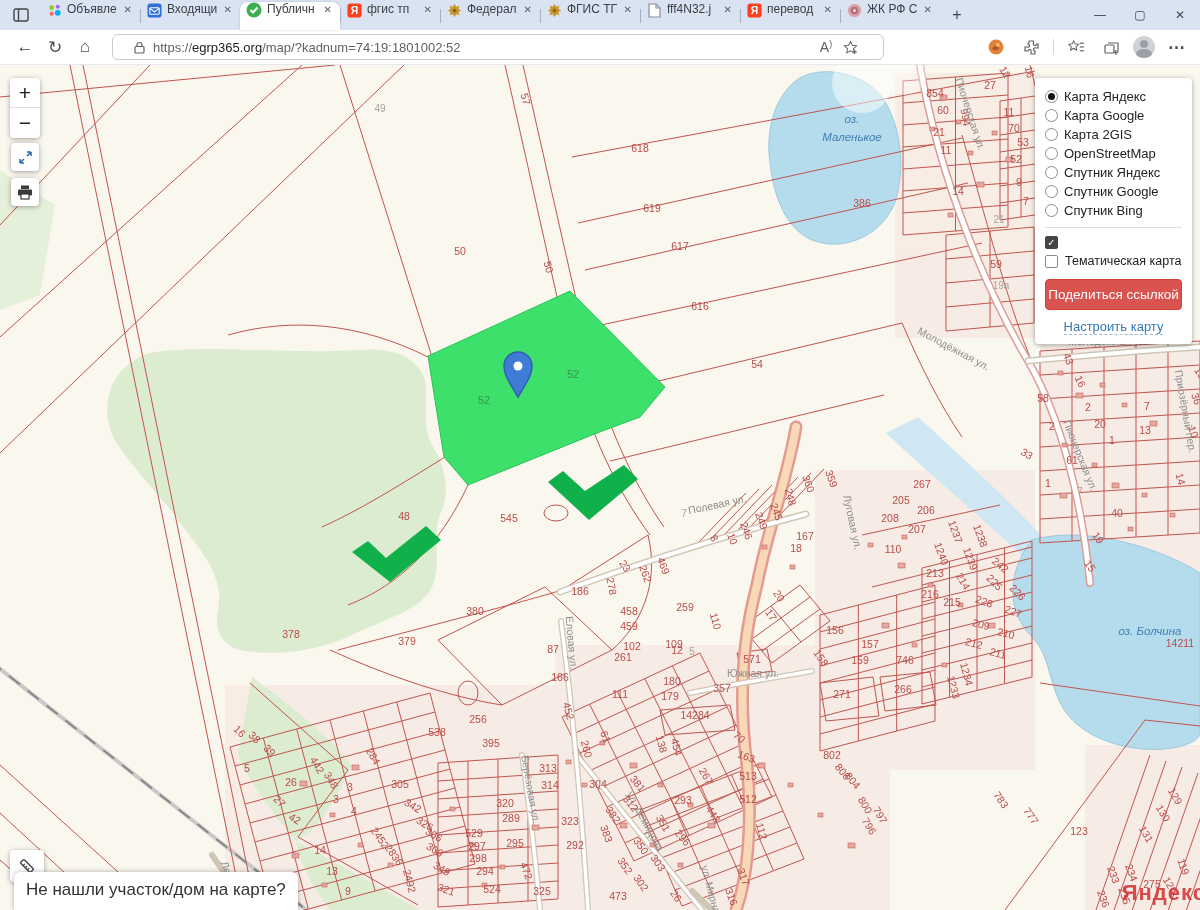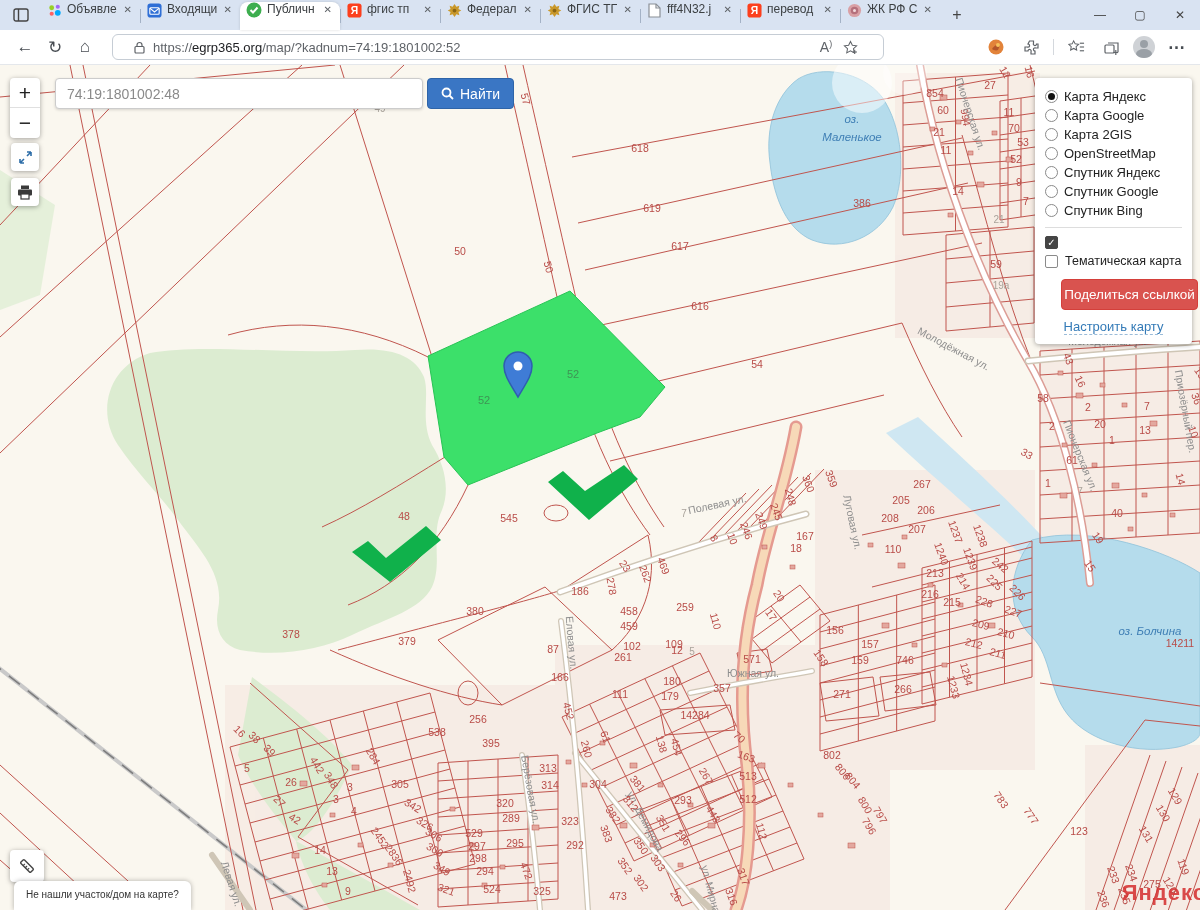--- a/index.html
+++ b/index.html
@@ -51,24 +51,24 @@
   #search input{width:368px;height:31px;border:1px solid #ccc;border-radius:4px;padding:0 11px;font-size:14px;color:#8a8a8a;outline:none;box-shadow:0 1px 3px rgba(0,0,0,.15)}
   #search button{height:31px;margin-left:4px;background:#3a76c4;color:#fff;border:1px solid #2e64a8;border-radius:4px;font-size:14px;padding:0 13px;display:flex;align-items:center;gap:6px}
   #layers{right:8px;top:13px;width:157px;padding:9px 10px 10px;font-size:13px;color:#222}
   .rrow{display:flex;align-items:center;gap:6px;line-height:19px;cursor:default}
   .rad{width:13px;height:13px;border:1px solid #8a8a8a;border-radius:50%;flex:none;position:relative;background:#fff}
   .rad.sel::after{content:"";position:absolute;left:2px;top:2px;width:7px;height:7px;border-radius:50%;background:#111}
   #layers hr{border:none;border-top:1px solid #ddd;margin:7px 0}
   .crow{display:flex;gap:7px;margin:5px 0;line-height:15px;font-size:12.5px;align-items:flex-start}
   .cb{width:13px;height:13px;border:1px solid #8a8a8a;border-radius:2px;flex:none;background:#fff;margin-top:1px;display:flex;align-items:center;justify-content:center;font-size:10px;color:#fff}
   .cb.on{background:#454545;border-color:#454545}
-  #share{display:block;width:100%;background:#d9534f;border:1px solid #d43f3a;color:#fff;border-radius:4px;padding:7px 2px;font-size:13.5px;text-align:center;margin:10px 16px 9px}
+  #share{display:block;width:100%;background:#d9534f;border:1px solid #d43f3a;color:#fff;border-radius:4px;padding:7px 2px;font-size:13.5px;text-align:center;margin:10px 0 9px}
   #cfgwrap{text-align:center}
   #cfg{color:#337ab7;font-size:13px;border-bottom:1px dashed #9bbcd9;text-decoration:none}
-  #footbar{position:absolute;left:14px;bottom:0;background:#fff;border-radius:6px 6px 0 0;box-shadow:0 0 5px rgba(0,0,0,.3);padding:8px 12px 10px;font-size:10px;color:#333}
+  #footbar{position:absolute;left:14px;bottom:0;background:#fff;border-radius:6px 6px 0 0;box-shadow:0 0 5px rgba(0,0,0,.3);padding:8px 12px 10px;font-size:17px;color:#333}
   #ywm{position:absolute;right:-6px;bottom:4px;font-size:22px;font-weight:bold;color:#d63333;opacity:.88;letter-spacing:1px}
 </style>
 </head>
 <body>
 
 <div id="tabbar">
   <span class="tabactions">
     <svg width="16" height="14" viewBox="0 0 16 14">
         <rect x="1" y="1" width="14" height="12" rx="2" fill="none" stroke="#444" stroke-width="1.4"></rect>
         <line x1="5.5" y1="1" x2="5.5" y2="13" stroke="#444" stroke-width="1.4"></line>
@@ -807,30 +807,20 @@
     <svg width="18" height="18" viewBox="0 0 18 18">
         <g transform="rotate(-45 9 9)">
           <rect x="6.5" y="2" width="5" height="14" rx="1" fill="none" stroke="#444" stroke-width="1.4"></rect>
           <line x1="6.5" y1="6" x2="9" y2="6" stroke="#444" stroke-width="1.2"></line>
           <line x1="6.5" y1="9" x2="9" y2="9" stroke="#444" stroke-width="1.2"></line>
           <line x1="6.5" y1="12" x2="9" y2="12" stroke="#444" stroke-width="1.2"></line>
         </g>
       </svg>
   </div>
 
-  <div id="search">
-    <input type="text" value="74:19:1801002:48" style="">
-    <button>
-      <svg width="13" height="13" viewBox="0 0 13 13">
-          <circle cx="5.5" cy="5.5" r="4" fill="none" stroke="#fff" stroke-width="1.8"></circle>
-          <line x1="8.5" y1="8.5" x2="12" y2="12" stroke="#fff" stroke-width="1.8"></line>
-        </svg>
-      <span>Найти</span>
-    </button>
-  </div>
 
   <div class="ovl" id="layers">
     <div id="radio-list">
         <div class="rrow">
           <span class="rad sel"></span>
           <span>Карта Яндекс</span>
         </div>
         <div class="rrow">
           <span class="rad"></span>
           <span>Карта Google</span>

